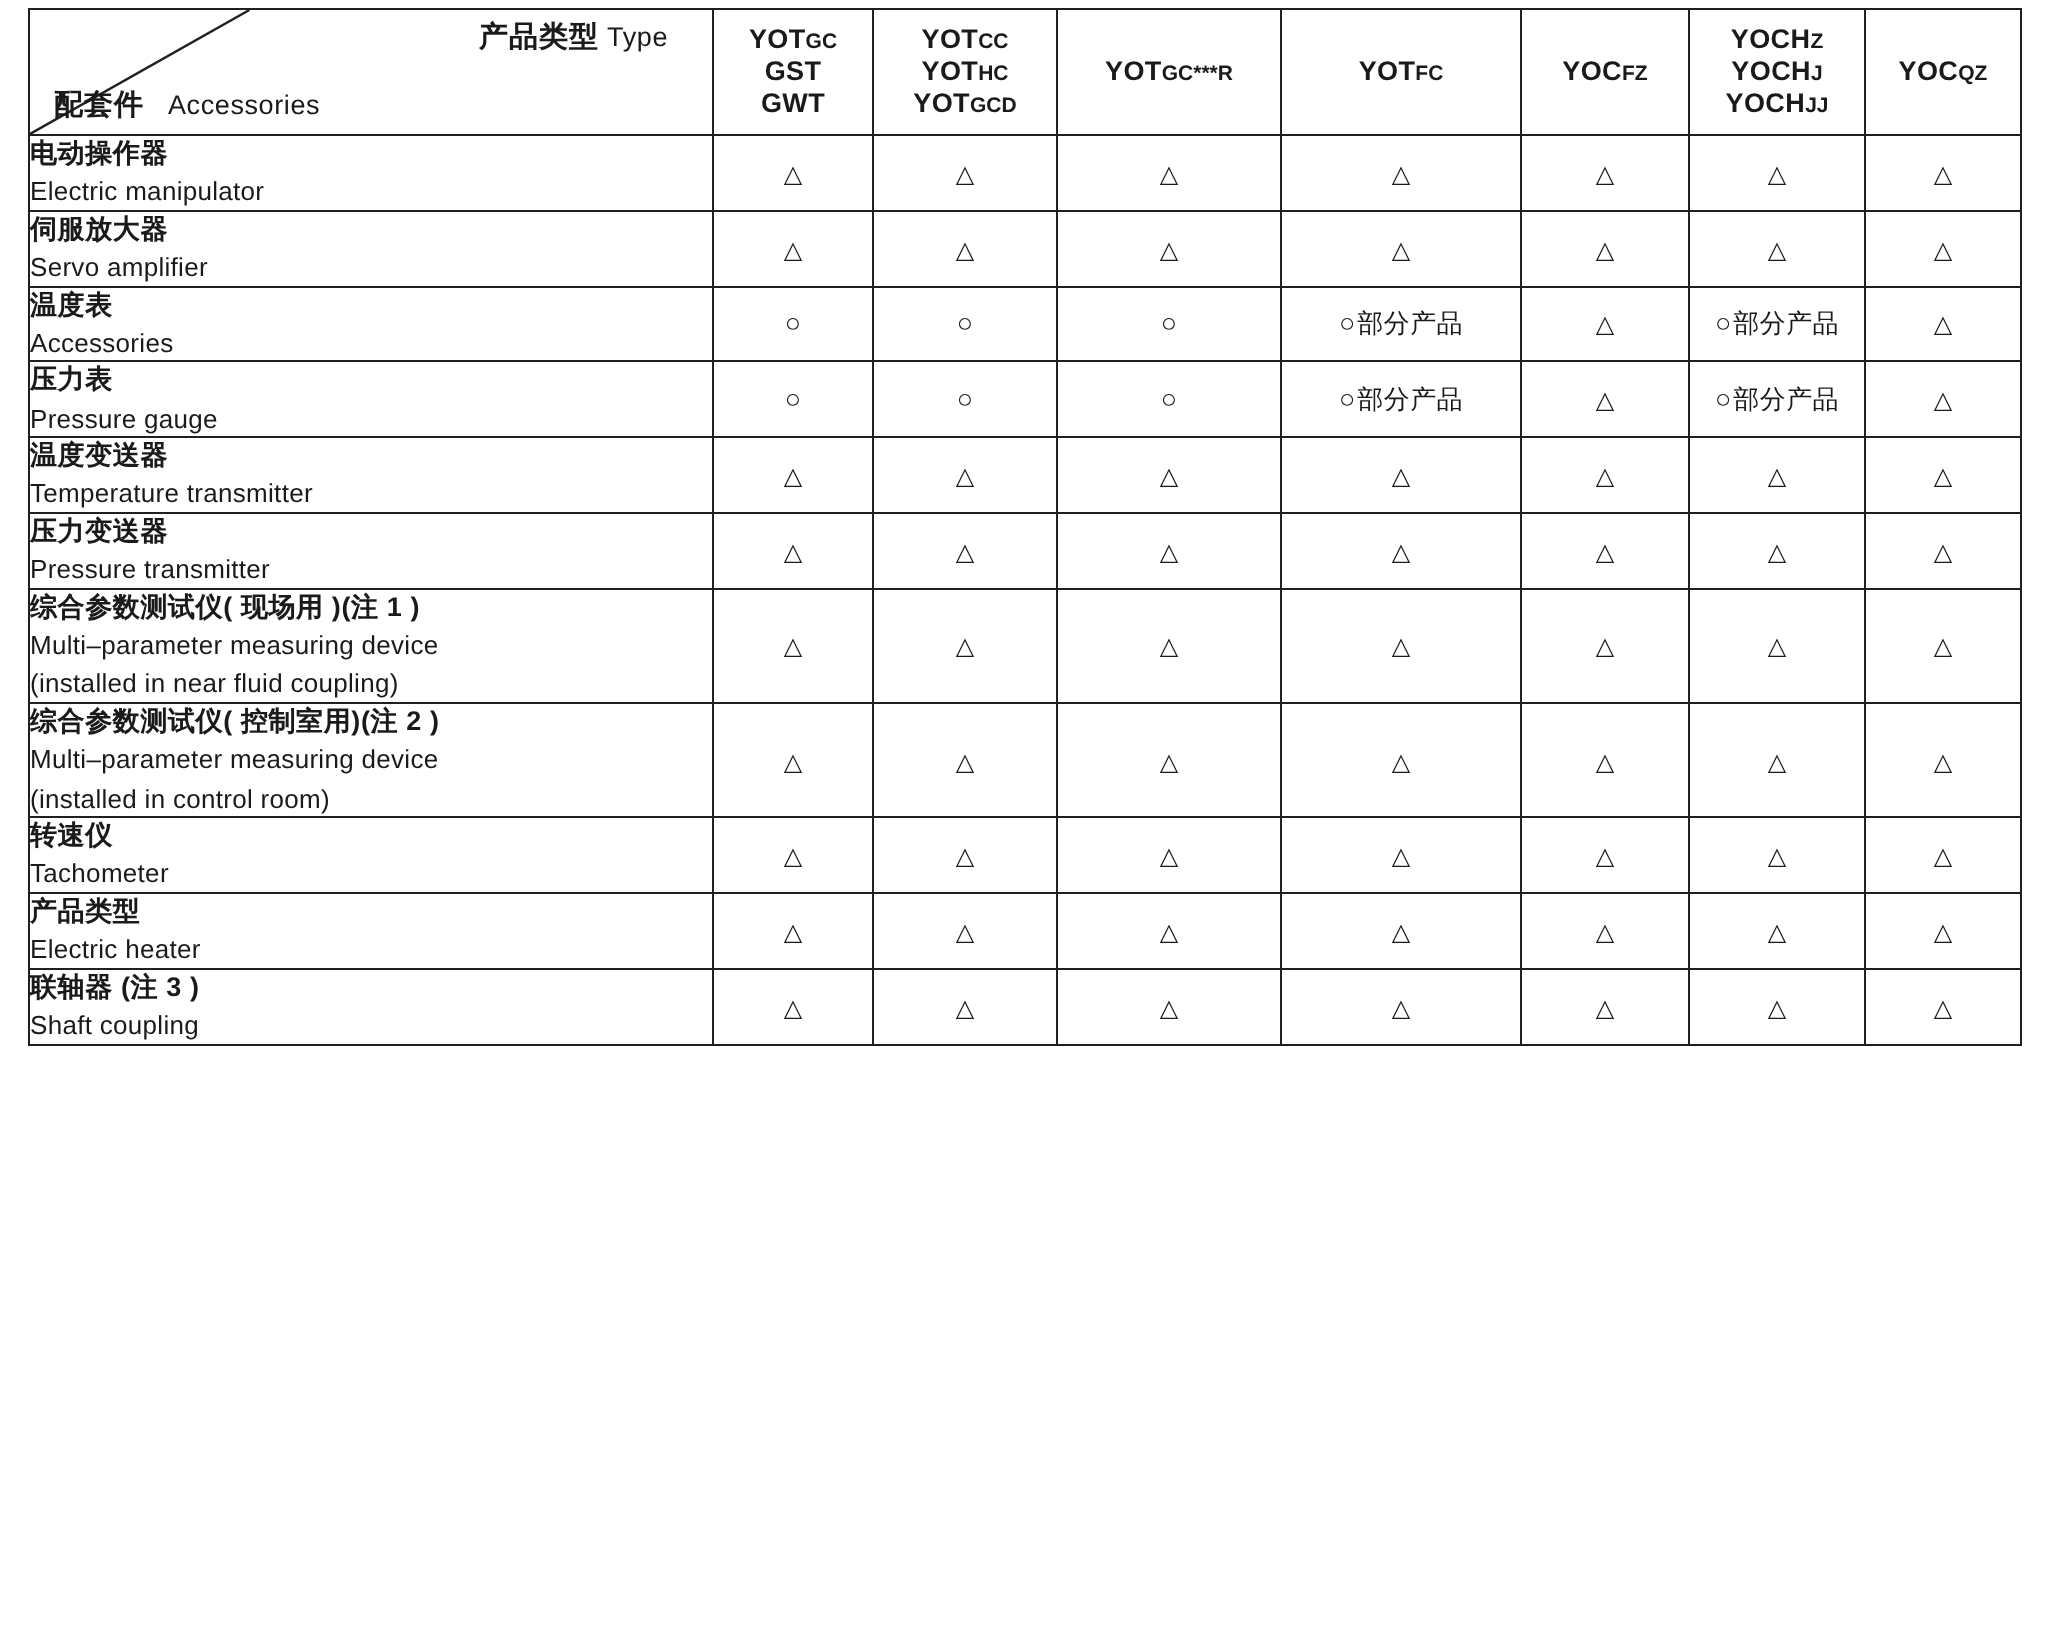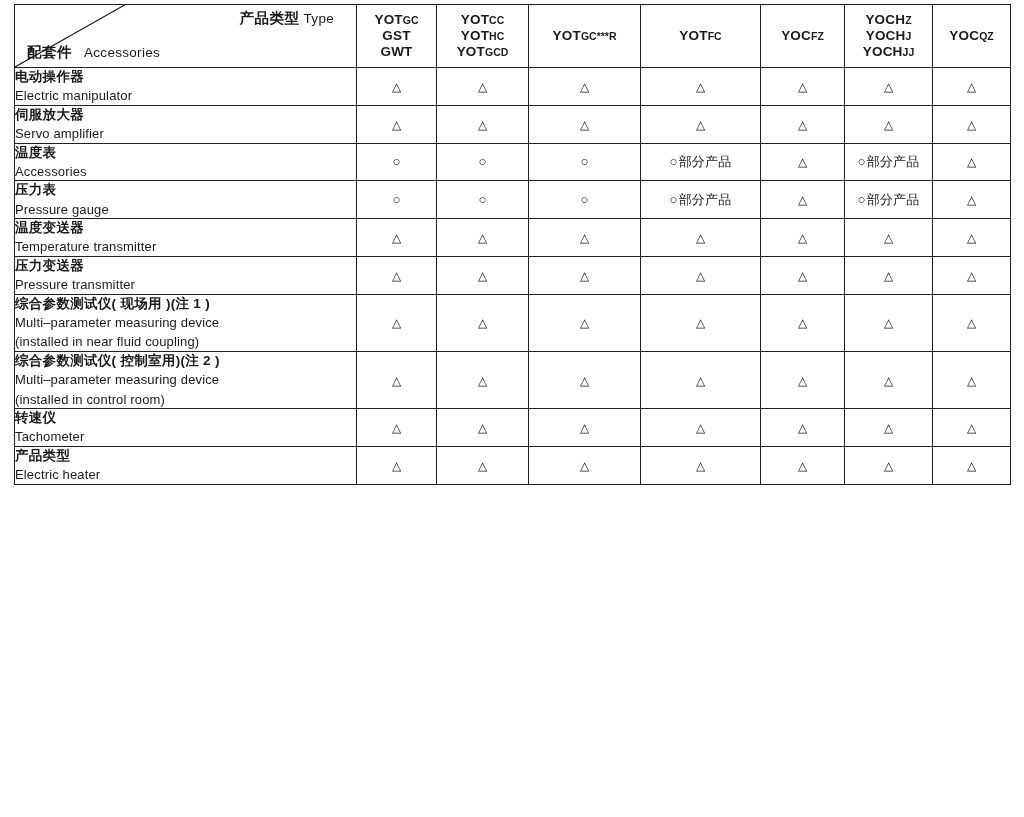--- a/index.html
+++ b/index.html
@@ -311,15 +311,28 @@
             <span class="en">Electric heater</span>
           </td>
           <td class="mark"><span class="sym tri">△</span></td>
           <td class="mark"><span class="sym tri">△</span></td>
           <td class="mark"><span class="sym tri">△</span></td>
           <td class="mark"><span class="sym tri">△</span></td>
           <td class="mark"><span class="sym tri">△</span></td>
           <td class="mark"><span class="sym tri">△</span></td>
           <td class="mark"><span class="sym tri">△</span></td>
         </tr>
+        <tr>
+          <td class="rowlabel">
+            <span class="cn">联轴器 (注 3 )</span>
+            <span class="en">Shaft coupling</span>
+          </td>
+          <td class="mark"><span class="sym tri">△</span></td>
+          <td class="mark"><span class="sym tri">△</span></td>
+          <td class="mark"><span class="sym tri">△</span></td>
+          <td class="mark"><span class="sym tri">△</span></td>
+          <td class="mark"><span class="sym tri">△</span></td>
+          <td class="mark"><span class="sym tri">△</span></td>
+          <td class="mark"><span class="sym tri">△</span></td>
+        </tr>
       </tbody>
   </table>
 </div>
 
 </body></html>

